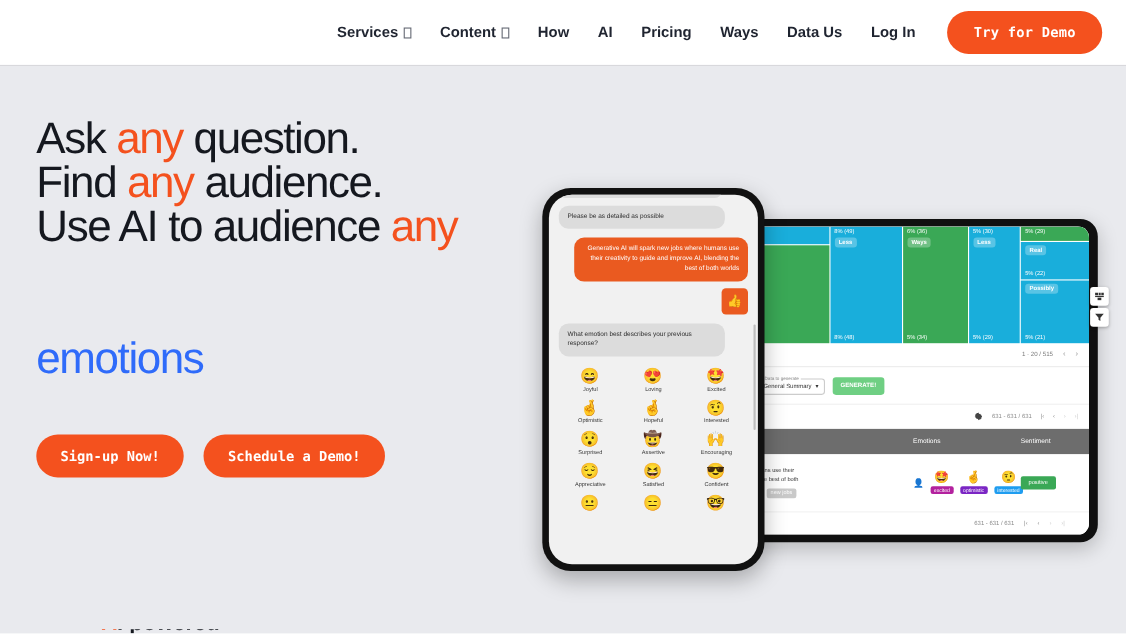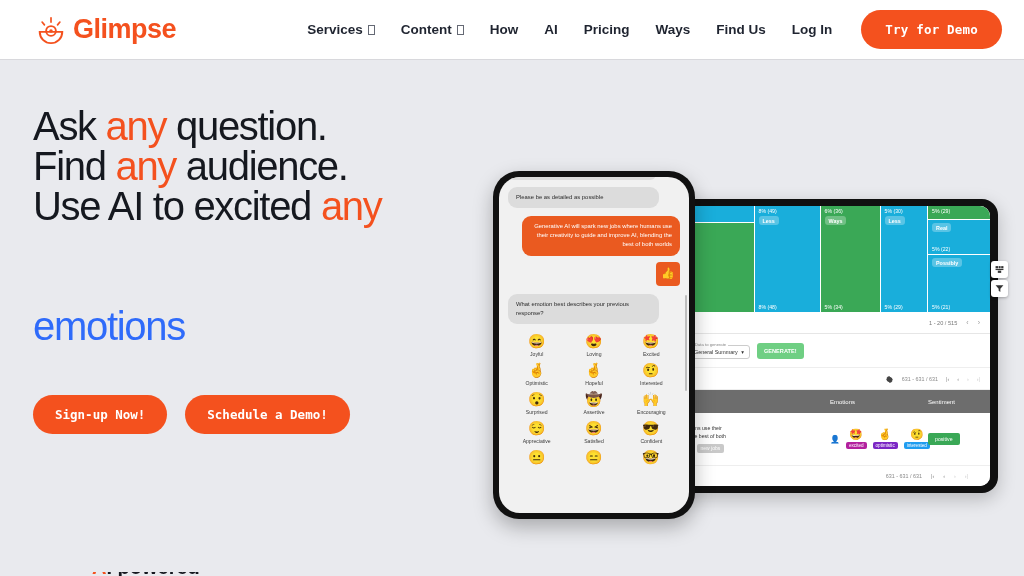--- a/index.html
+++ b/index.html
@@ -246,60 +246,47 @@
   .peek-text {
     position: absolute; top: -16px; left: 92px;
     font-size: 20px; font-weight: bold; color: #15181f; white-space: nowrap;
   }
   .peek-text .o { color: #f4511e; }
 </style>
 </head>
 <body>
 
 <div class="header">
-  <div class="logo-wrap">
-    <span>
-      <svg class="logo-mark" viewBox="0 0 32 32" fill="none">
-        <path d="M4 18 A12 12 0 0 0 28 18 Z" stroke="#f4511e" stroke-width="2.1" fill="none"></path>
-        <circle cx="16" cy="17" r="5.2" stroke="#f4511e" stroke-width="2" fill="none"></circle>
-        <circle cx="16" cy="17" r="1.9" fill="#f4511e"></circle>
-        <line x1="16" y1="3" x2="16" y2="7.5" stroke="#f4511e" stroke-width="1.8" stroke-linecap="round"></line>
-        <line x1="6.5" y1="7.5" x2="9" y2="10.5" stroke="#f4511e" stroke-width="1.8" stroke-linecap="round"></line>
-        <line x1="25.5" y1="7.5" x2="23" y2="10.5" stroke="#f4511e" stroke-width="1.8" stroke-linecap="round"></line>
-      </svg>
-    </span>
-    <span class="logo-text">Glimpse</span>
-  </div>
 
   <nav class="nav">
     <div class="nav-item">
       <span>Services</span>
       <span class="caret-box"></span>
     </div>
     <div class="nav-item">
       <span>Content</span>
       <span class="caret-box"></span>
     </div>
     <div class="nav-item">How</div>
     <div class="nav-item">AI</div>
     <div class="nav-item">Pricing</div>
     <div class="nav-item">Ways</div>
-    <div class="nav-item">Find Us</div>
+    <div class="nav-item">Data Us</div>
     <div class="nav-item">Log In</div>
     <button class="btn-try">Try for Demo</button>
   </nav>
 </div>
 
 <div class="hero">
 
   <div class="hero-left">
     <h1 class="headline">
       <span><span>Ask </span><span class="accent">any</span><span> question.</span></span><br>
       <span><span>Find </span><span class="accent">any</span><span> audience.</span></span><br>
-      <span><span>Use AI to excited </span><span class="accent">any</span></span><br>
+      <span><span>Use AI to audience </span><span class="accent">any</span></span><br>
       <br>
       <br>
       <span class="rotator">emotions</span>
     </h1>
 
     <div class="cta-row">
       <button class="btn-cta">Sign-up Now!</button>
       <button class="btn-cta">Schedule a Demo!</button>
     </div>
   </div>

